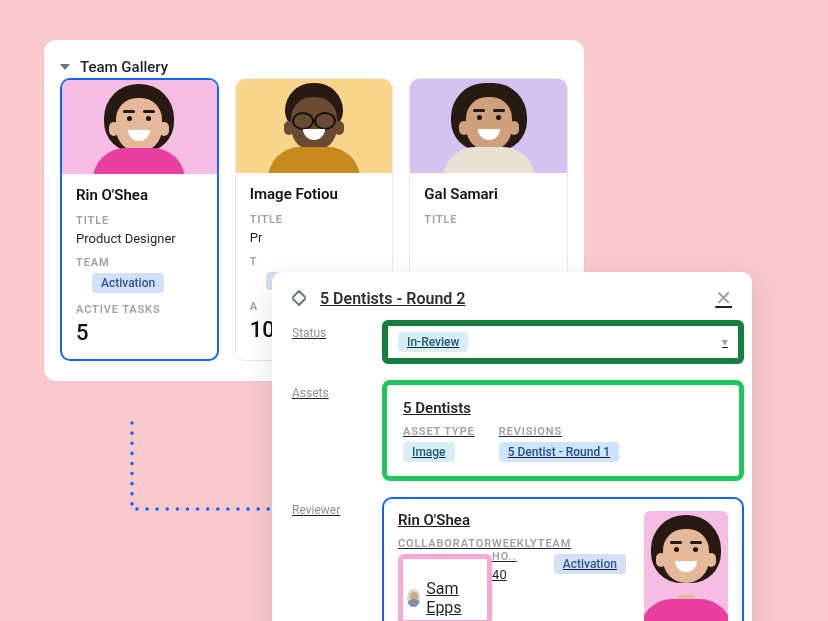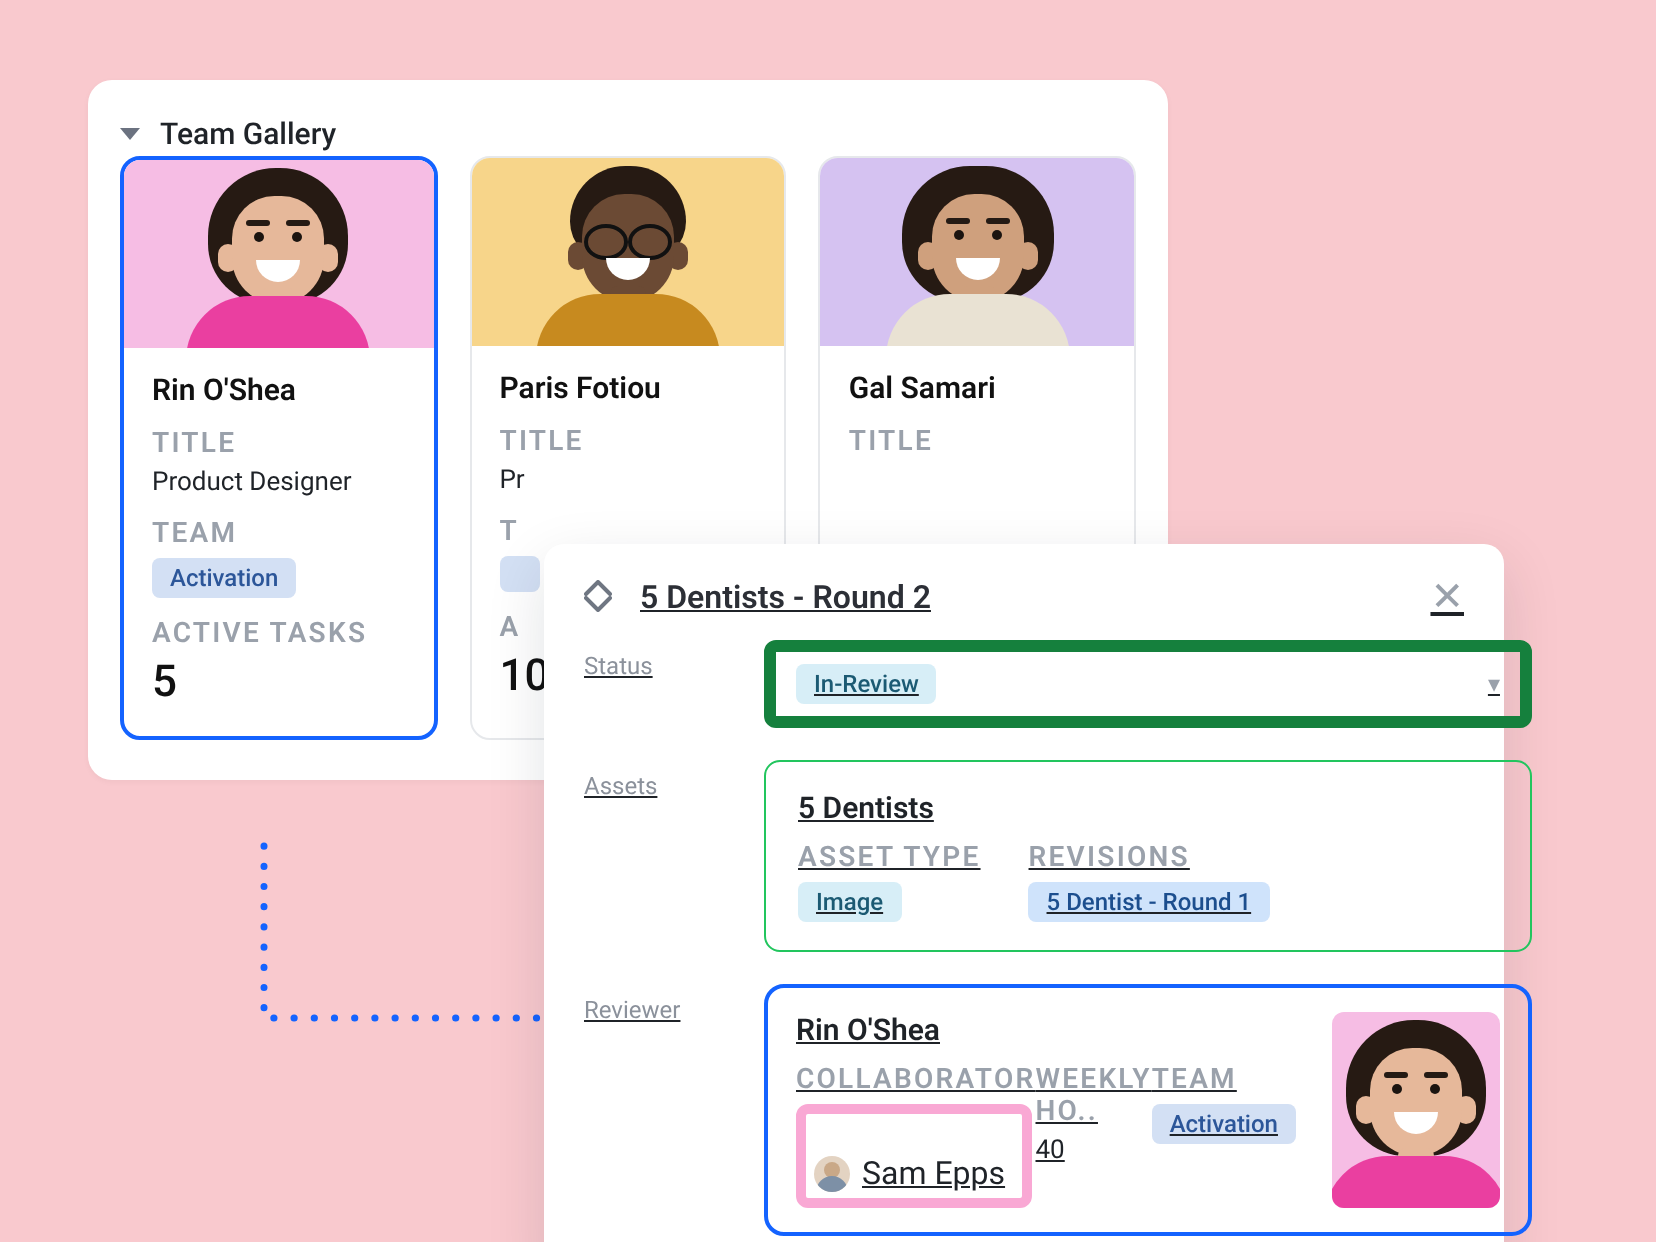--- a/index.html
+++ b/index.html
@@ -91,27 +91,27 @@
   .skin-2 { background:#6b4a34; }
   .skin-3 { background:#cfa07d; }
   .shirt-pink  { background:#ea3fa0; }
   .shirt-olive { background:#c78a1f; }
   .shirt-cream { background:#e9e2d3; }
 
   .card-body { padding: 12px 14px 14px; display:flex; flex-direction:column; gap:10px; }
   .card-name { font-size:15px; font-weight:600; color:#111; }
 
   .field { display:flex; flex-direction:column; gap:4px; }
-  .field-label { font-size:14px; letter-spacing:.08em; color:#9aa1ab; text-transform:uppercase; font-weight:600; }
+  .field-label { font-size:11px; letter-spacing:.08em; color:#9aa1ab; text-transform:uppercase; font-weight:600; }
   .field-value { font-size:13px; color:#1f2328; }
 
   .pill { display:inline-flex; align-items:center; padding:3px 9px; border-radius:4px; font-size:12px; font-weight:500; width:fit-content; }
   .pill-blue      { background:#cfe3fb; color:#1c4e8e; }
   .pill-lightblue { background:#d7eef7; color:#1b5a73; }
-  .pill-team      { background:#d3e0f4; color:#2c5699; }
+  .pill-team      { background:#d3e0f4; color:#2c5699;margin-left:16px; }
 
   .active-count { font-size:22px; font-weight:500; color:#111; }
 
   
   .detail-panel {
     position: absolute;
     left: 272px;
     top: 272px;
     width: 480px;
     background:#fff;
@@ -129,21 +129,21 @@
 
   .detail-rows { display:grid; grid-template-columns: 90px 1fr; row-gap:16px; align-items:start; }
   .row-label { font-size:12px; color:#8b919b; padding-top:6px; }
 
   .status-select {
     border:6px solid #15803d; border-radius:6px; padding:6px 10px;
     display:flex; align-items:center; justify-content:space-between;
   }
   .caret-down { color:#9aa1ab; font-size:12px; }
 
-  .asset-card { border:1px solid #22c55e; border-radius:8px; padding:14px 16px; }
+  .asset-card { border:5px solid #22c55e; border-radius:8px; padding:14px 16px; }
   .asset-title{ font-size:15px; font-weight:600; margin-bottom:8px; }
   .asset-cols { display:flex; gap:24px; }
 
   .reviewer-card {
     border:2px solid #1463ff; border-radius:10px; padding:12px 14px;
     display:flex; gap:18px; align-items:stretch;
   }
   .reviewer-main { flex:1; display:flex; flex-direction:column; gap:8px; }
   .reviewer-name { font-size:15px; font-weight:600; }
   .reviewer-cols { display:flex; align-items:flex-start; }
@@ -227,21 +227,21 @@
           <div class="ear l skin-2"></div>
             <div class="ear r skin-2"></div>
           <div class="face skin-2"></div>
           <div class="glasses"></div>
           <div class="mouth"></div>
           <div class="neck skin-2"></div>
           <div class="shoulders shirt-olive"></div>
         </div>
       </div>
       <div class="card-body">
-        <div class="card-name">Paris Fotiou</div>
+        <div class="card-name">Image Fotiou</div>
         <div class="field">
           <span class="field-label">TITLE</span>
           <span class="field-value">Pr</span>
         </div>
         <div class="field">
           <span class="field-label">T</span>
           <span class="pill pill-team" style="min-width:20px; height:18px;"></span>
         </div>
         <div class="field">
           <span class="field-label">A</span>

